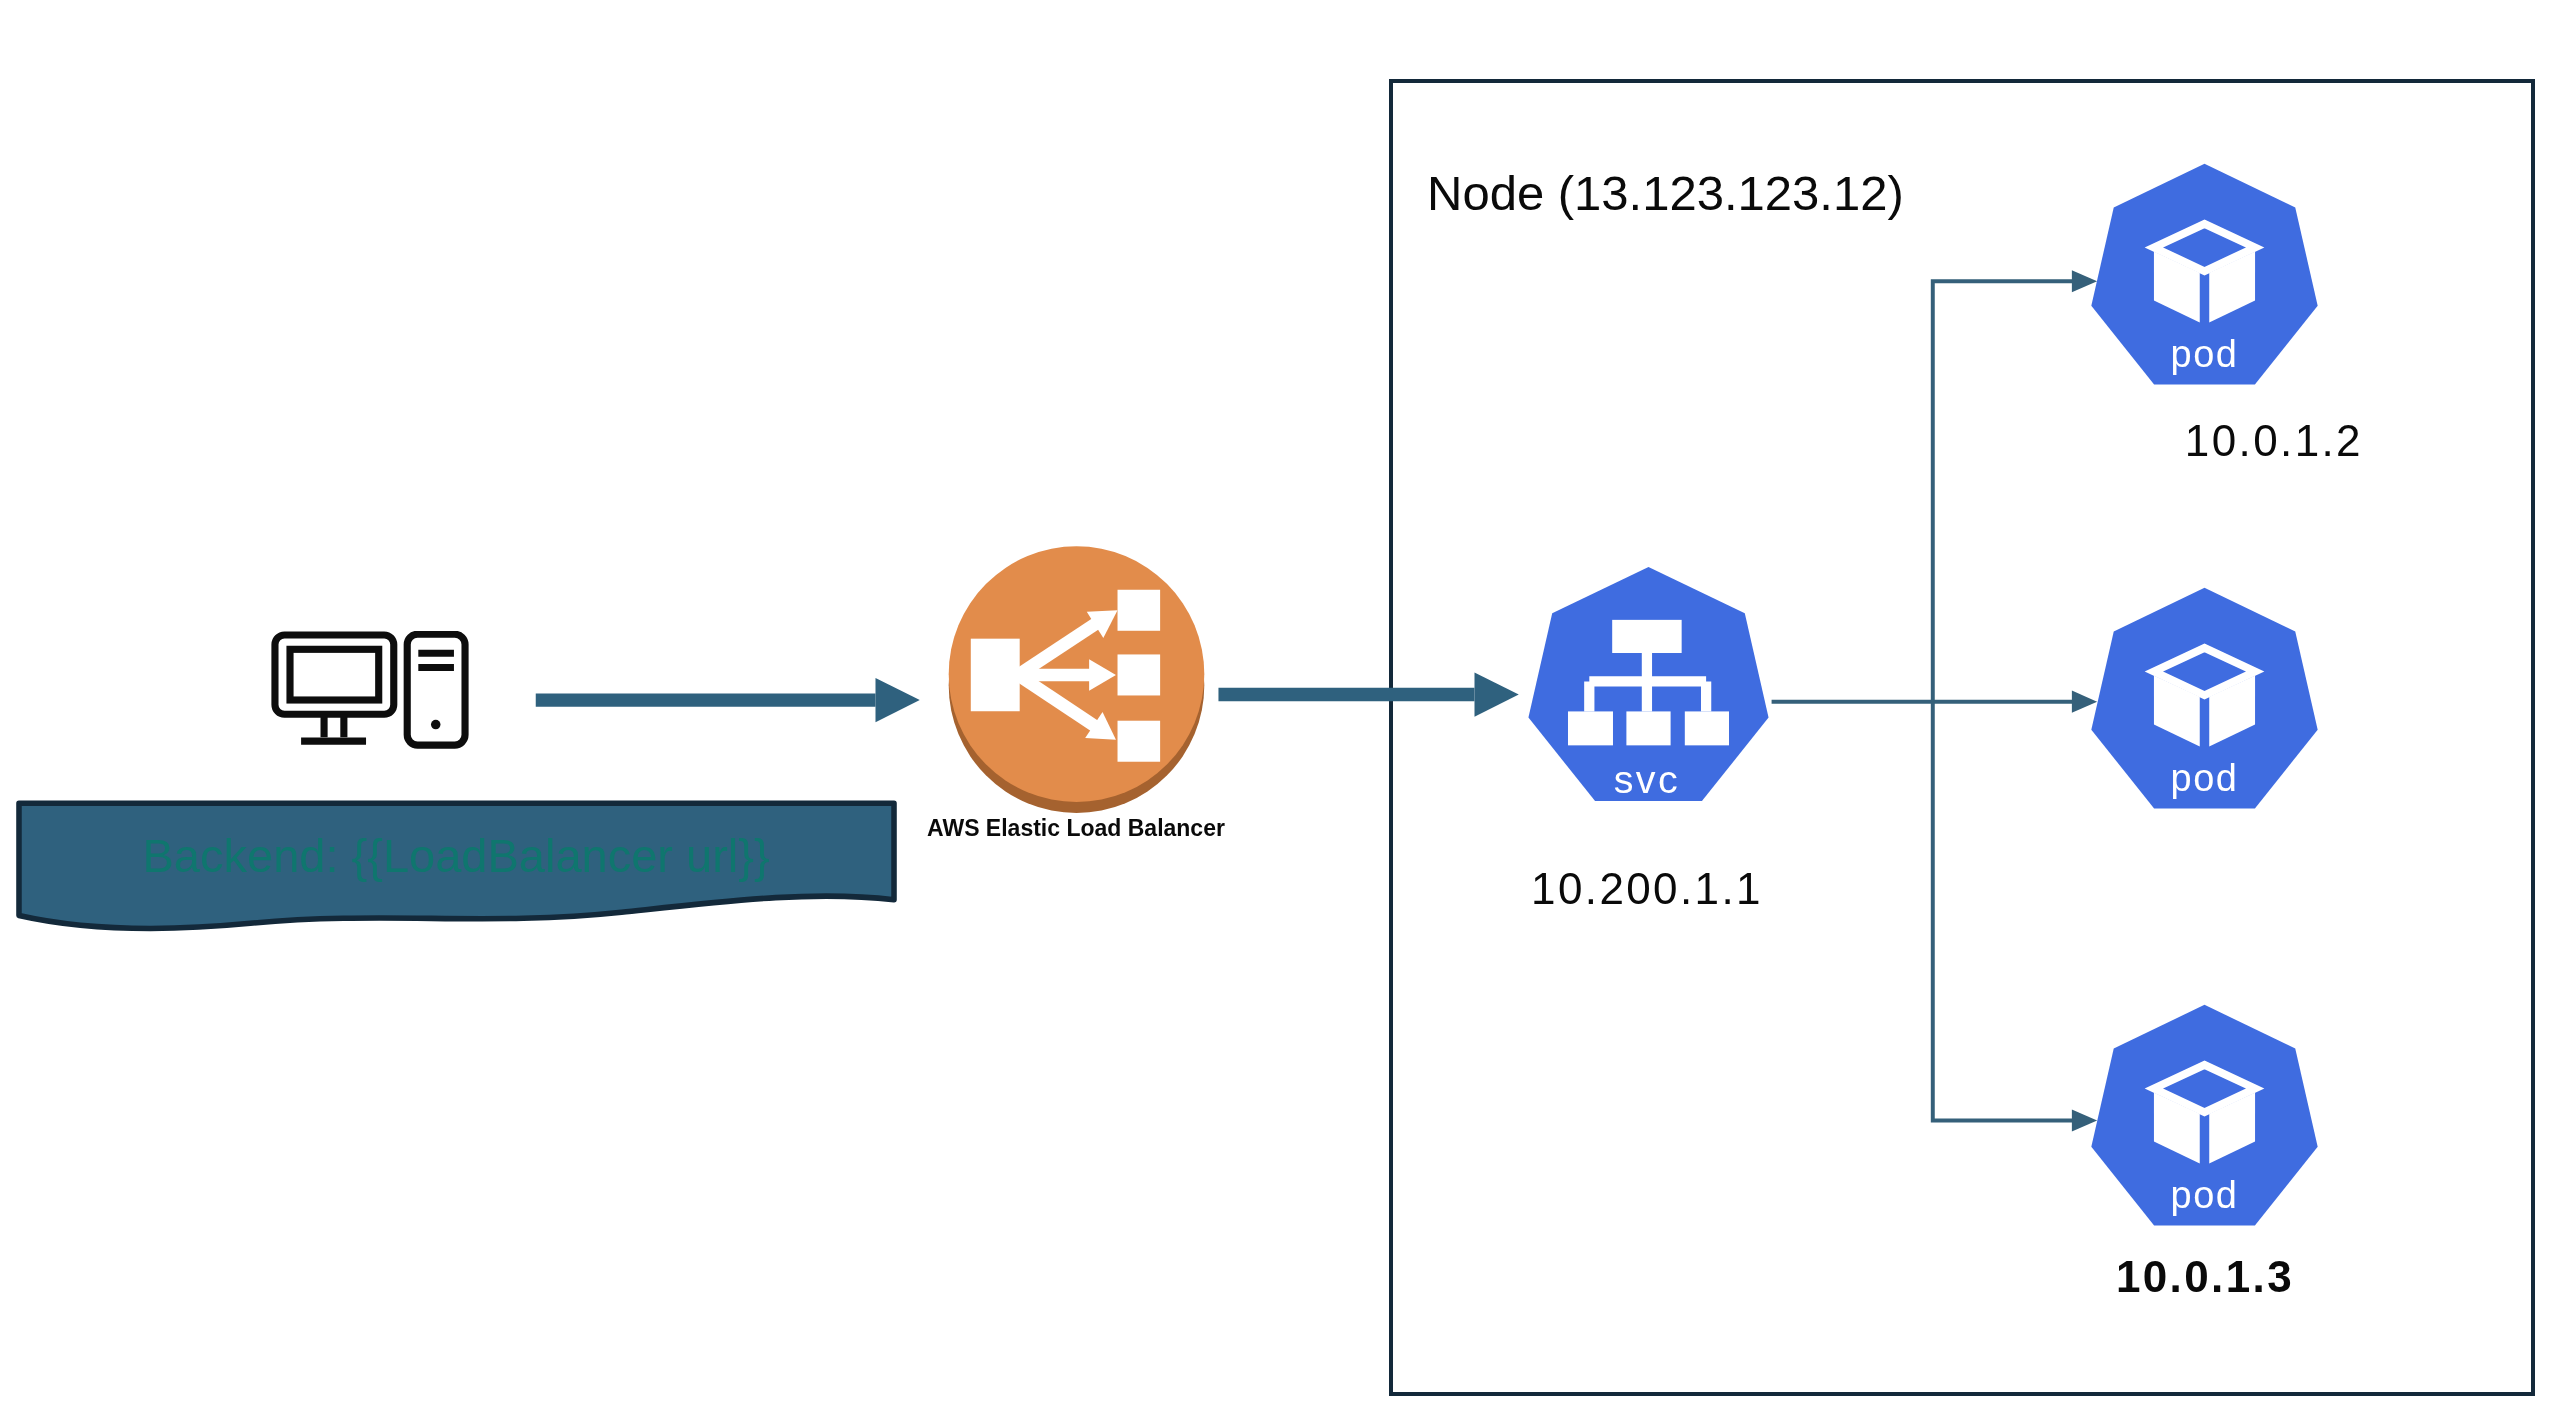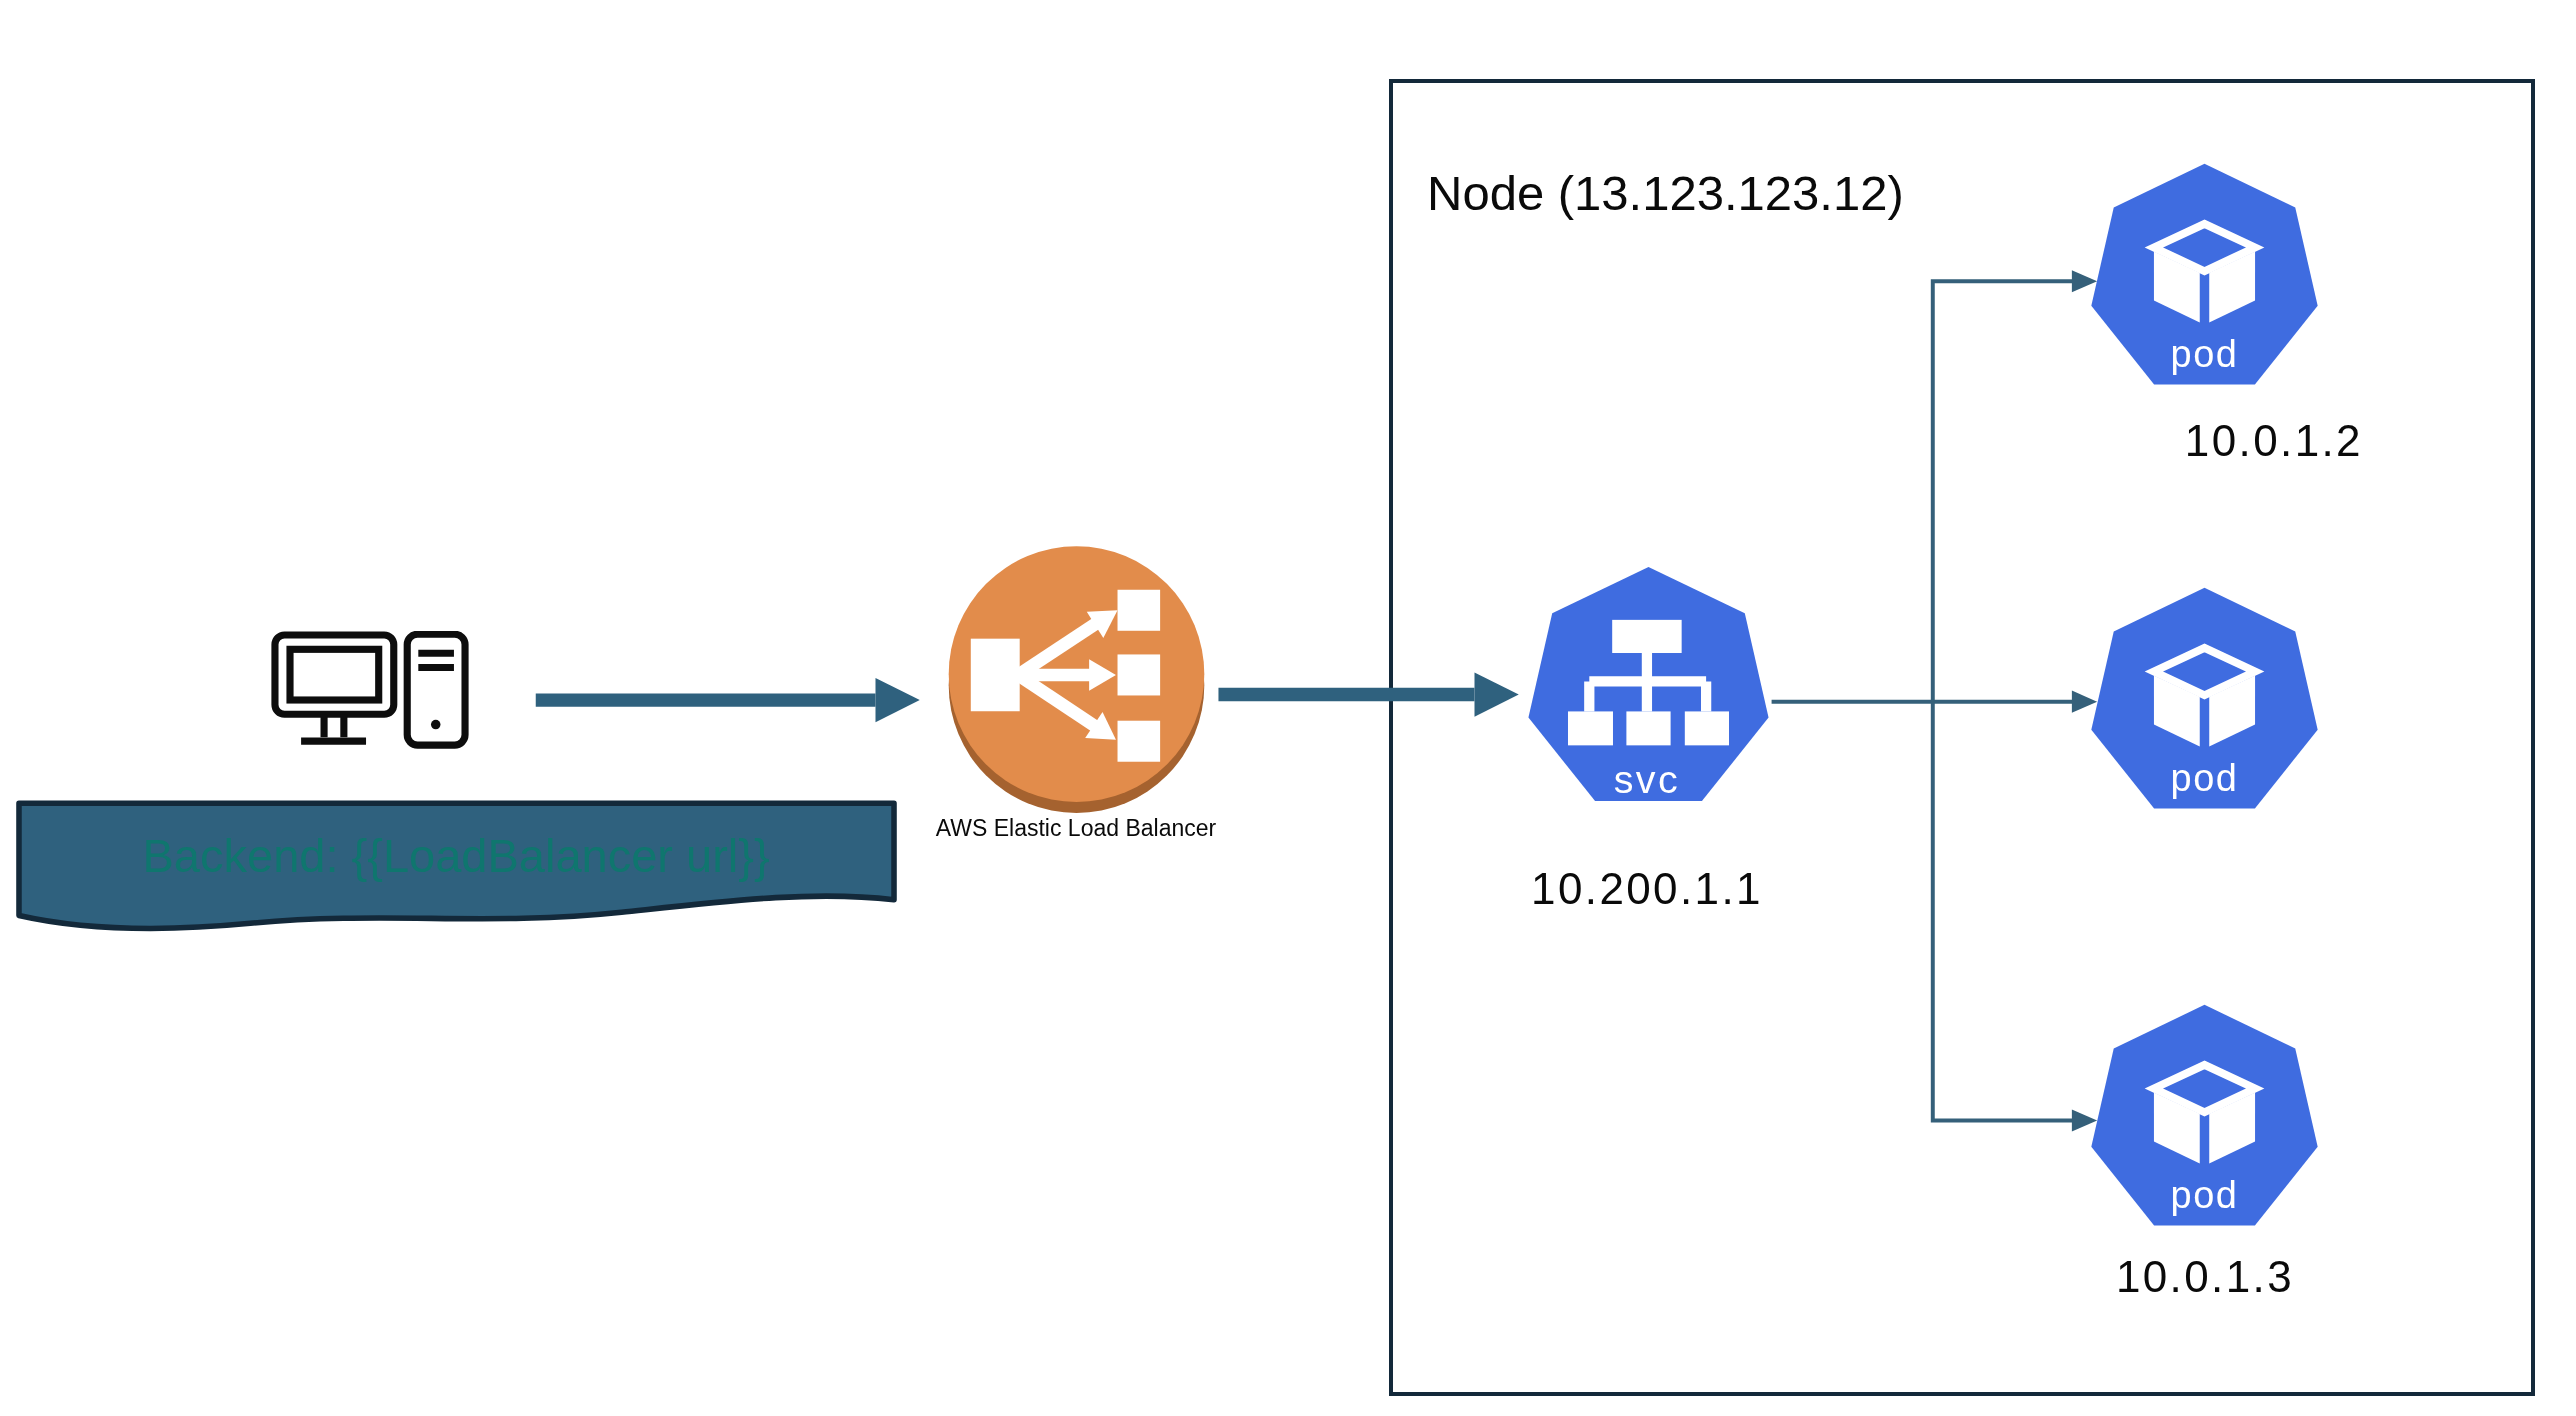--- a/index.html
+++ b/index.html
@@ -18,21 +18,21 @@
   .conn-head{fill:var(--connector);}
   
   .icon{z-index:4;}
   .hept{fill:var(--k8s_blue);}
   .wfill{fill:#fff;}
   .wstroke{stroke:#fff;fill:none;}
   .k8s-label{fill:#fff;font-family:"Liberation Sans",sans-serif;text-anchor:middle;}
   .blk{stroke:#0d0d0d;fill:none;stroke-width:9px;}
   
   .ip{width:316px;text-align:center;font-size:44px;letter-spacing:2.4px;color:#0a0a0a;z-index:2;}
-  #elb-label{left:918px;top:815px;width:316px;text-align:center;font-size:23px;font-weight:normal;color:#0a0a0a;z-index:5;}
+  #elb-label{left:918px;top:815px;width:316px;text-align:center;font-size:23px;font-weight:bold;color:#0a0a0a;z-index:5;}
   #banner{left:12.6px;top:797px;z-index:2;}
   #banner-text{left:12.6px;top:828px;width:887px;text-align:center;font-size:47px;color:#0f766e;z-index:5;white-space:nowrap;}
 </style>
 </head>
 <body>
 
 <div id="canvas">
 
   <div class="abs" id="node-box"></div>
   <div class="abs" id="node-title">Node (13.123.123.12)</div>
@@ -132,16 +132,16 @@
 
   <svg class="abs icon" style="left:2086px;top:1004px;" width="237" height="233" viewBox="0 0 300 295">
     <polygon class="hept" points="150,1 264.9,56.3 293.3,180.7 213.8,280.4 86.2,280.4 6.7,180.7 35.1,56.3"></polygon>
     <g>
       <polygon class="wstroke" stroke-width="10" points="150,77 214,107 150,137 86,107"></polygon>
       <polygon class="wfill" points="86,112 144,139 144,202 86,174"></polygon>
       <polygon class="wfill" points="214,112 156,139 156,202 214,174"></polygon>
     </g>
     <text class="k8s-label" x="150" y="258" font-size="48" letter-spacing="2">pod</text>
   </svg>
-  <div class="abs ip" style="left:2047px;top:1252px;">10.0.1.3</div>
+  <div class="abs ip" style="left:2047px;top:1252px;font-weight:bold;">10.0.1.3</div>
 
 </div>
 
 
 </body></html>

